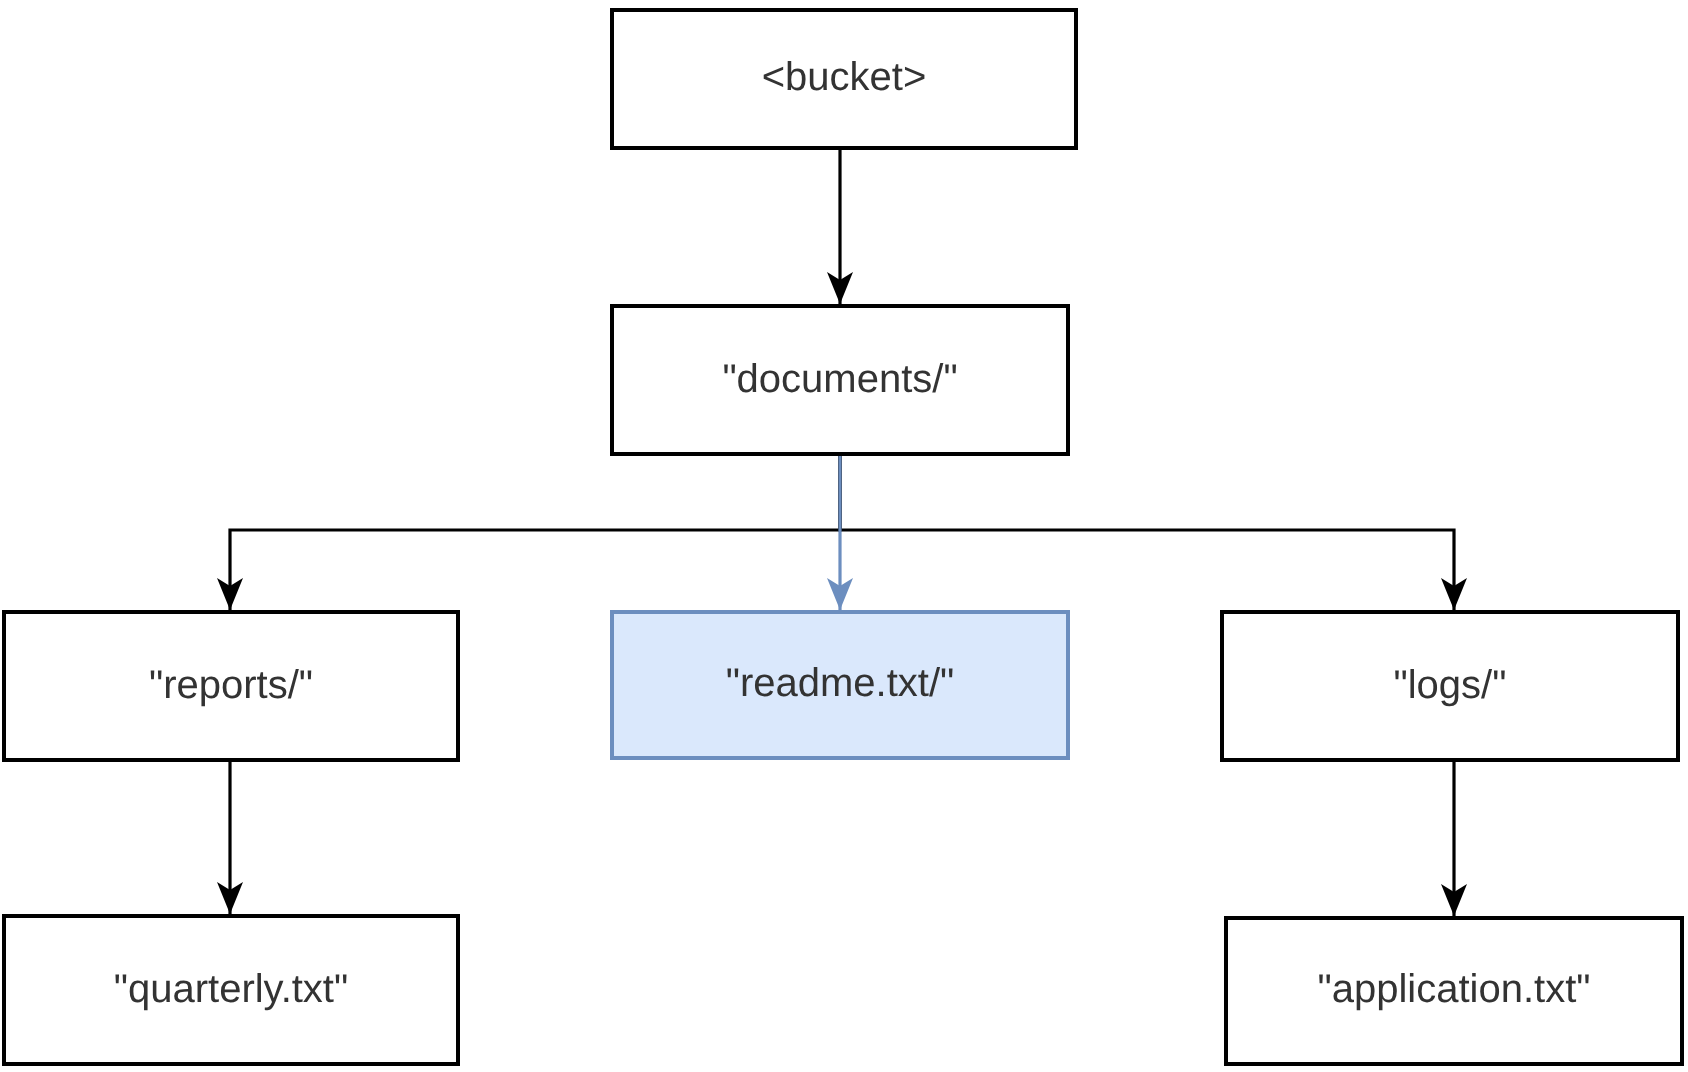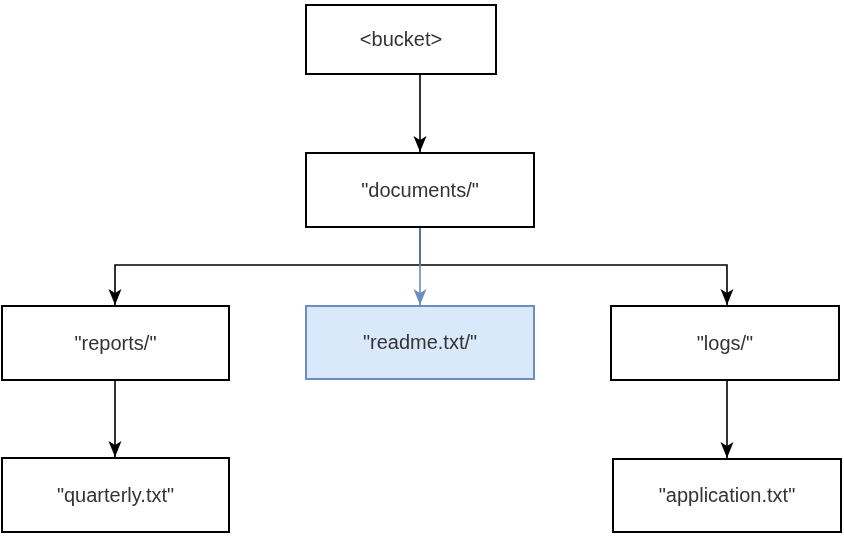--- a/index.html
+++ b/index.html
@@ -51,21 +51,21 @@
       <polyline points="420,228 420,265 727,265 727,305" fill="none" stroke="#000000" stroke-width="1.6"></polyline>
       <polygon points="727,305 720.5,289 727,293 733.5,289" fill="#000000"></polygon>
       <polyline points="115,381 115,457" fill="none" stroke="#000000" stroke-width="1.6"></polyline>
       <polygon points="115,457 108.5,441 115,445 121.5,441" fill="#000000"></polygon>
       <polyline points="727,381 727,458" fill="none" stroke="#000000" stroke-width="1.6"></polyline>
       <polygon points="727,458 720.5,442 727,446 733.5,442" fill="#000000"></polygon>
       <polyline points="420,228 420,305" fill="none" stroke="#6c8ebf" stroke-width="1.6"></polyline>
       <polygon points="420,305 413.5,289 420,293 426.5,289" fill="#6c8ebf"></polygon>
     </svg>
 
-<div class="node " style="left: 305px; top: 4px; width: 192px; height: 71px;">
+<div class="node " style="left: 305px; top: 4px; width: 234px; height: 71px;">
       <span>&lt;bucket&gt;</span>
     </div>
     <div class="node " style="left: 305px; top: 152px; width: 230px; height: 76px;">
       <span>"documents/"</span>
     </div>
     <div class="node " style="left: 1px; top: 305px; width: 229px; height: 76px;">
       <span>"reports/"</span>
     </div>
     <div class="node highlight" style="left: 305px; top: 305px; width: 230px; height: 75px;">
       <span>"readme.txt/"</span>

